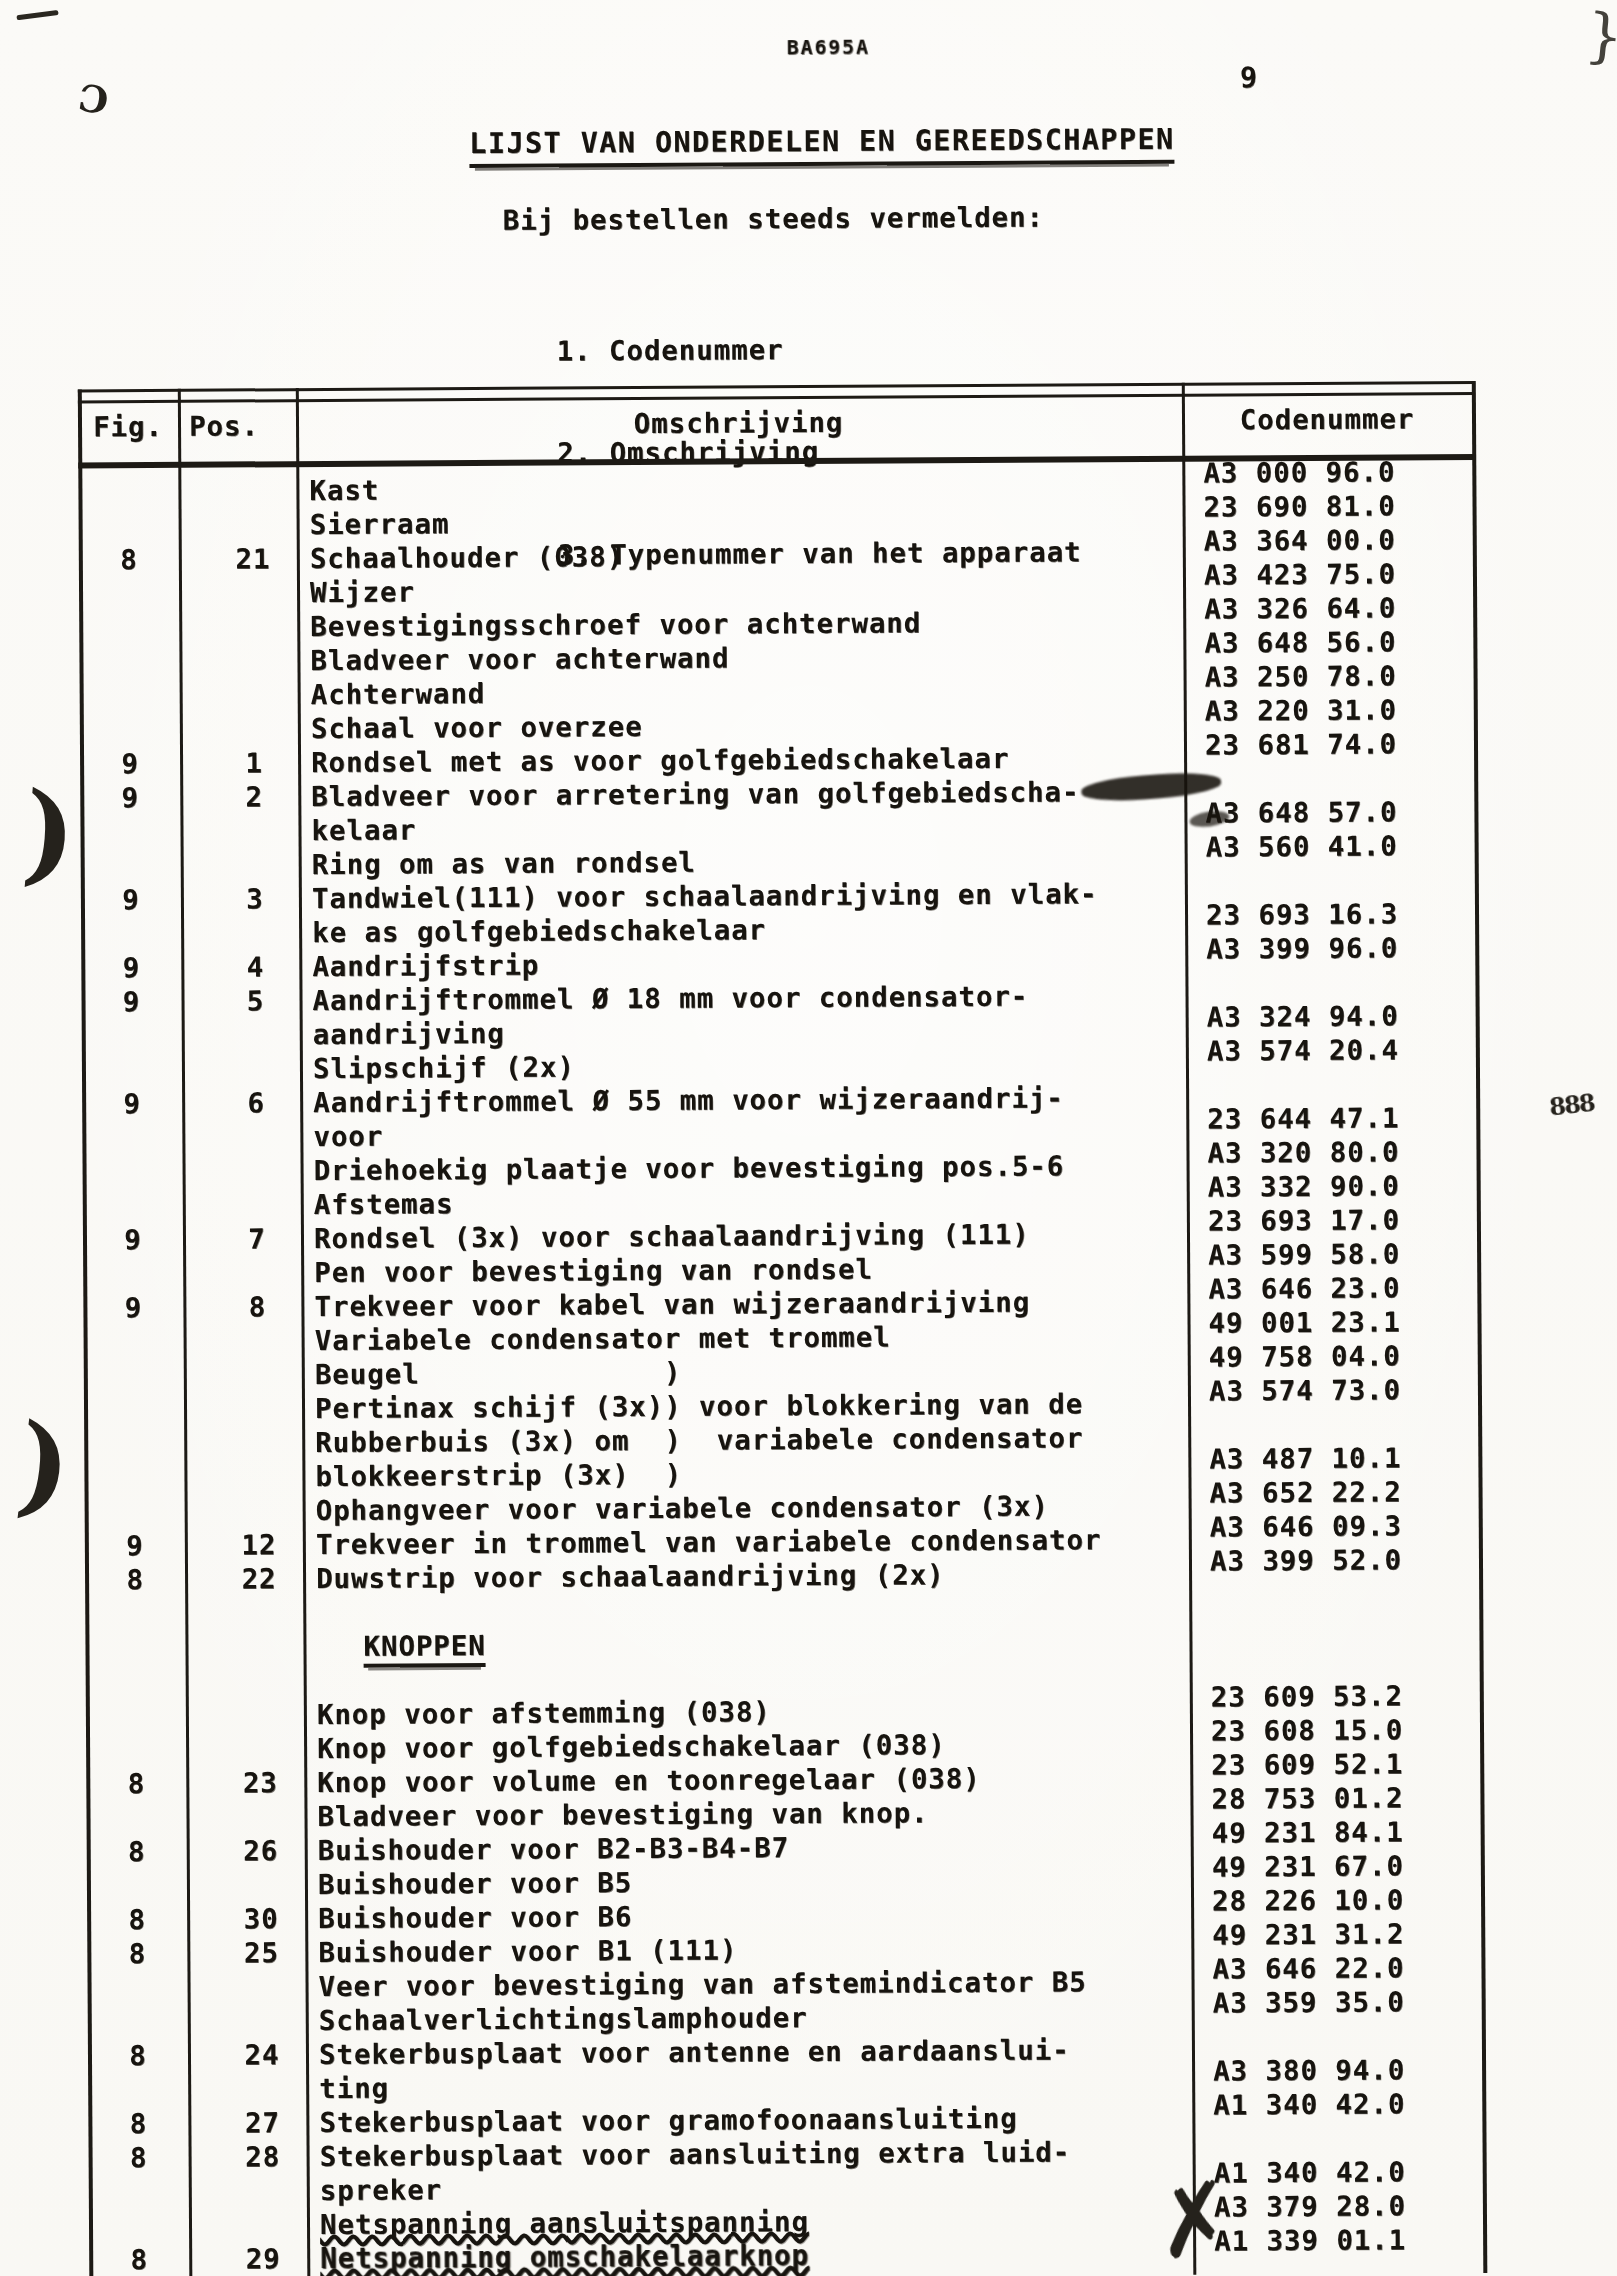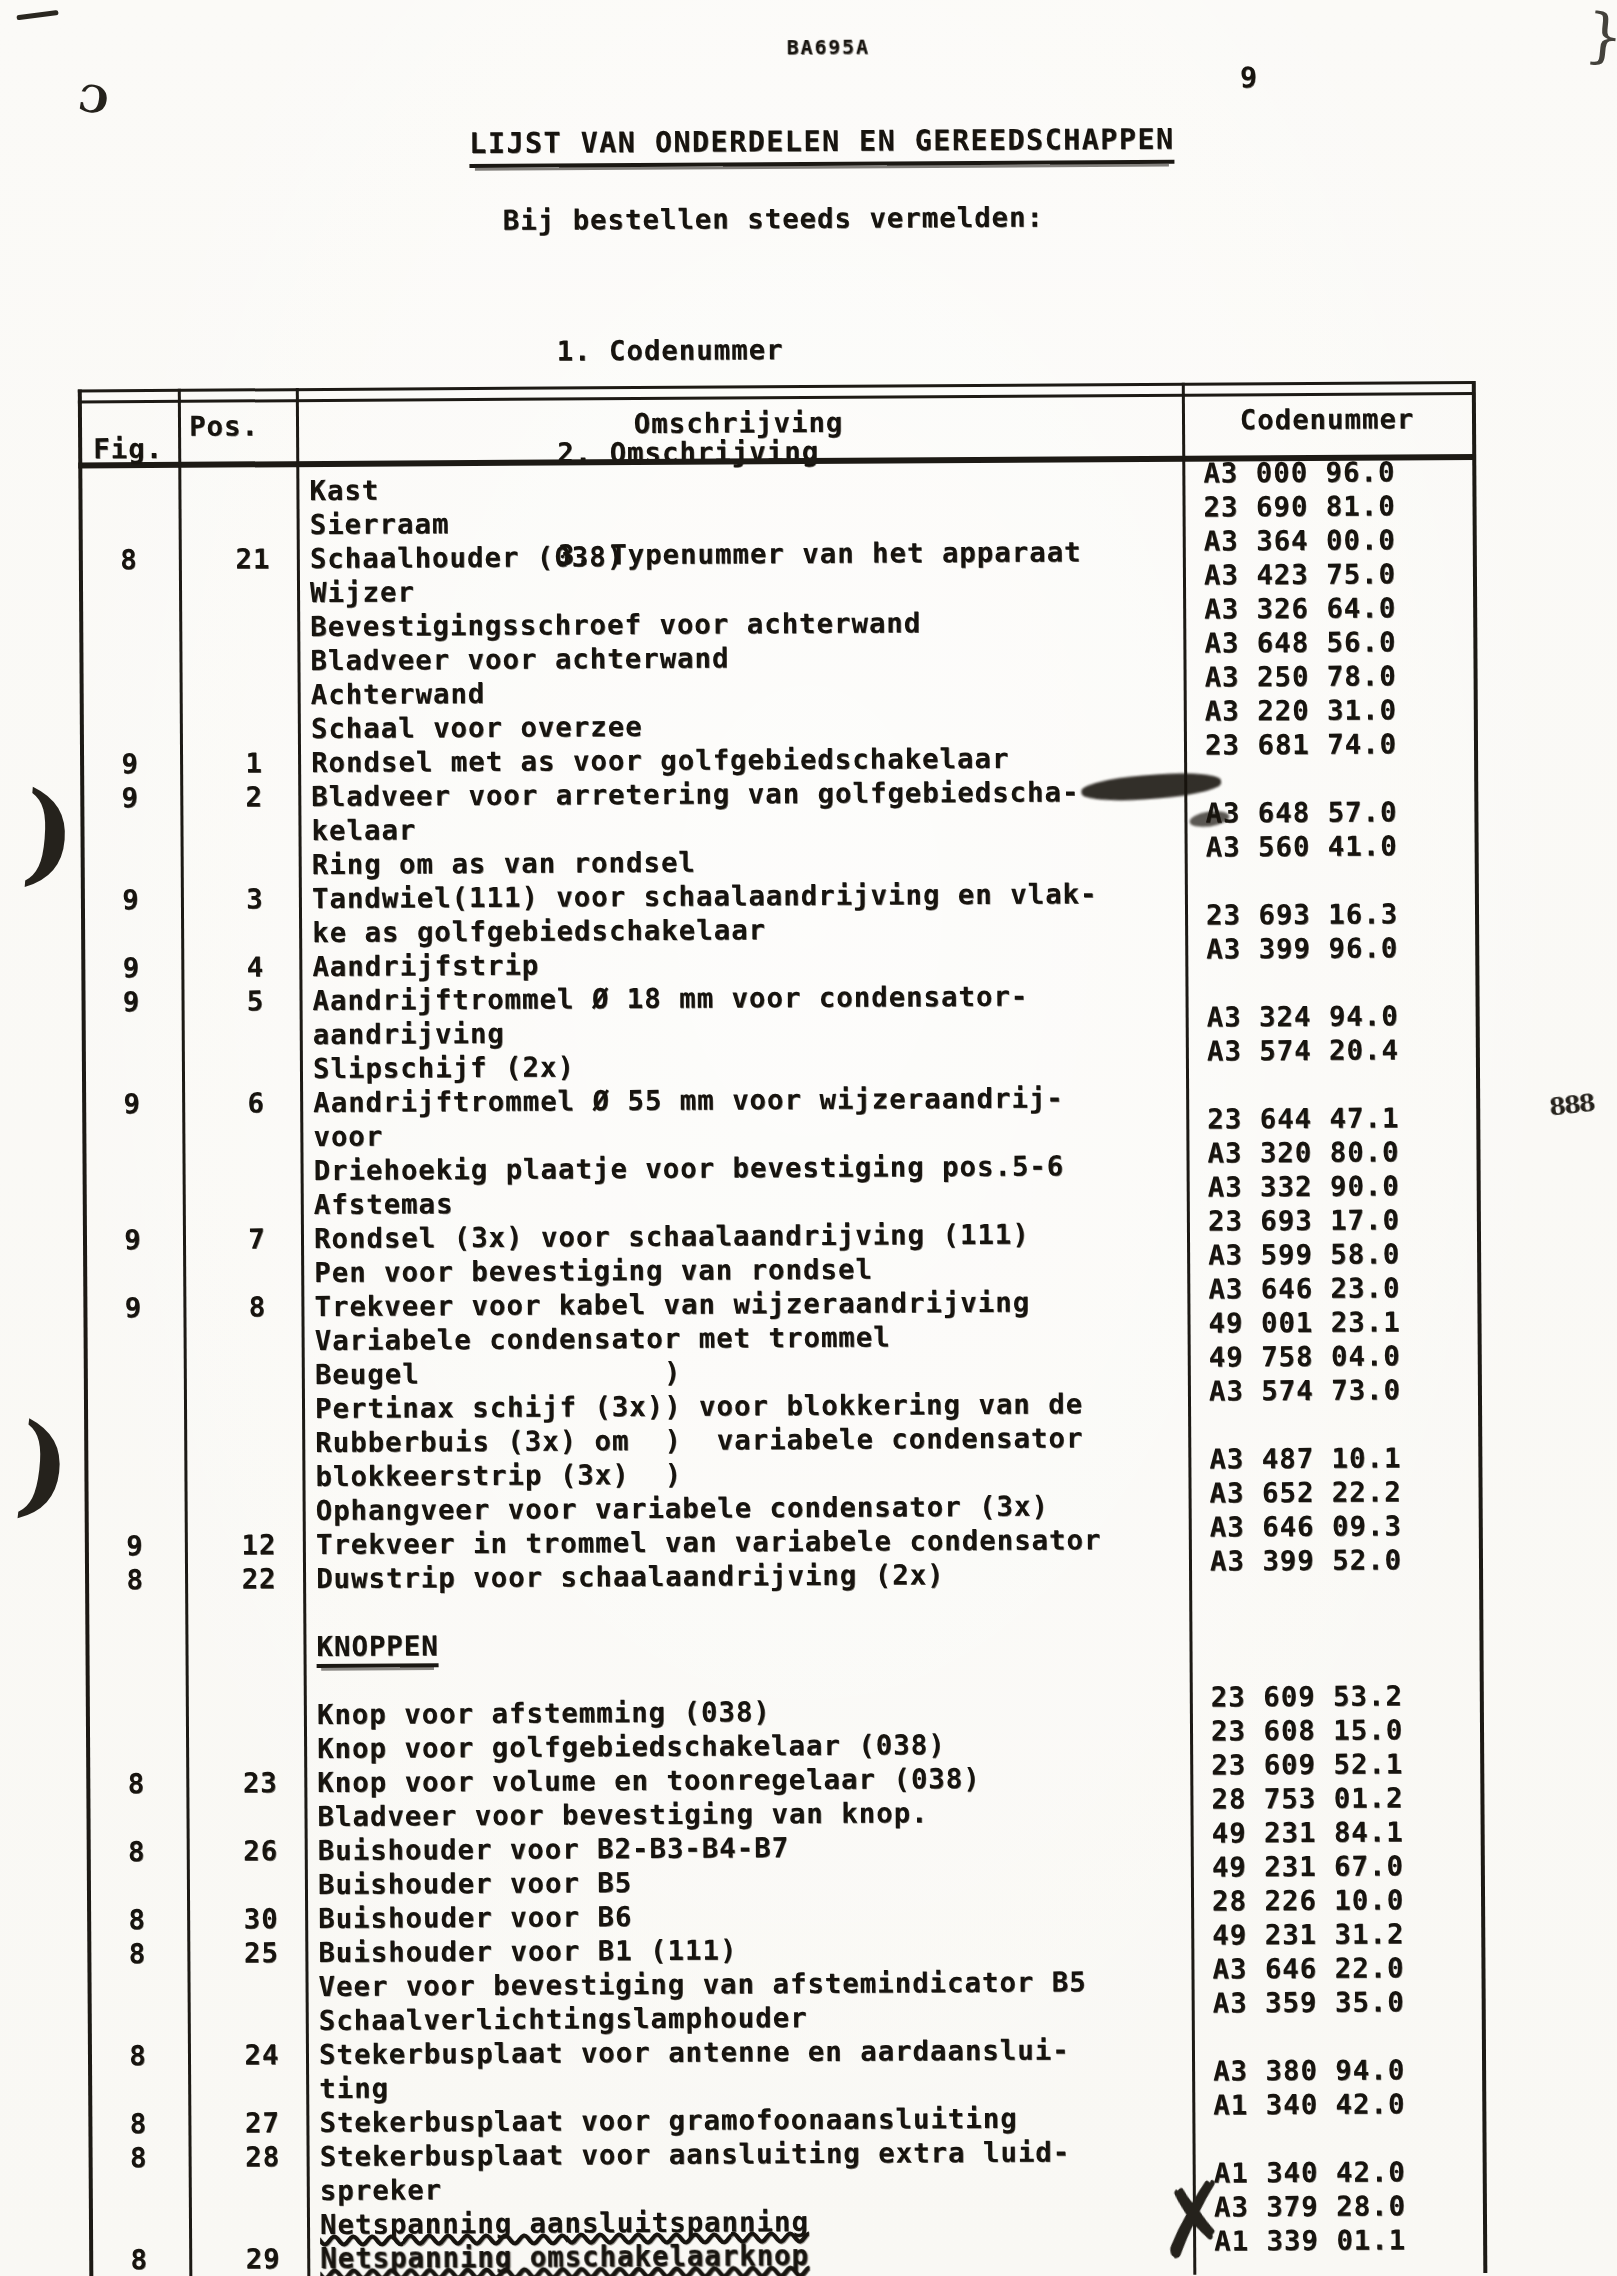--- a/index.html
+++ b/index.html
@@ -32,36 +32,36 @@
   .h-t1{left:81px;top:385px;width:1397px;height:2.8px;}
   .h-t2{left:81px;top:396px;width:1397px;height:2.8px;}
   .h-b {left:81px;top:458px;width:1397px;height:5.5px;}
   .v1{left:81px;top:385px;width:3.7px;height:1892px;}
   .v2{left:181px;top:385px;width:2.8px;height:1892px;}
   .v3{left:299px;top:385px;width:2.8px;height:1892px;}
   .v4{left:1185px;top:385px;width:2.8px;height:1892px;}
   .v5{left:1475px;top:385px;width:3.7px;height:1892px;}
 
   .th{position:absolute;top:406px;font-size:27.5px;text-align:center;}
-  .th-fig{left:81px;width:100px;margin-top:22px;}
+  .th-fig{left:81px;width:100px;}
   .th-pos{left:168px;width:118px;}
   .th-desc{left:299px;width:885px;}
   .th-code{left:1185px;width:290px;}
 
   
   .tbody{position:absolute;left:0;top:470px;width:1617px;}
   .trow{position:relative;height:34px;font-size:27.5px;}
   .trow span{position:absolute;top:0;line-height:34px;}
   .c-fig{left:81px;width:100px;text-align:center;}
   .c-pos{left:181px;width:118px;text-align:center;margin-left:15px;}
   .c-desc{left:312px;white-space:pre;}
   .c-code{left:1206px;top:-12px !important;}
 
   .section{border-bottom:4.6px solid #1b1813;padding-bottom:0.9px;
-    box-shadow:0 7.3px 0 -4.6px rgba(27,24,19,.5);}
+    box-shadow:0 7.3px 0 -4.6px rgba(27,24,19,.5);margin-left:47px;}
   .hand-underline{text-decoration:underline;text-decoration-style:wavy;
     text-decoration-thickness:3.7px;text-underline-offset:0.9px;text-decoration-skip-ink:none;}
   .smudged{filter:blur(0.5px);text-shadow:0.9px 0.9px 1.1px rgba(25,20,12,.8);}
 
   
   .artifact{position:absolute;font-family:"DejaVu Serif",serif;color:#25221c;}
   .a-dash{left:22px;top:8.3px;width:42px;height:4.6px;background:#2a2720;border-radius:2.8px;transform:rotate(-7deg);}
   .a-topleft{left:84px;top:73px;font-size:37px;transform:rotate(9deg);font-weight:bold;}
   .a-topright{left:1591px;top:5.5px;font-size:59px;transform:rotate(6deg);opacity:.85;}
   .a-curl1{left:24px;top:764px;font-size:110px;transform:rotate(5deg);font-weight:bold;}

